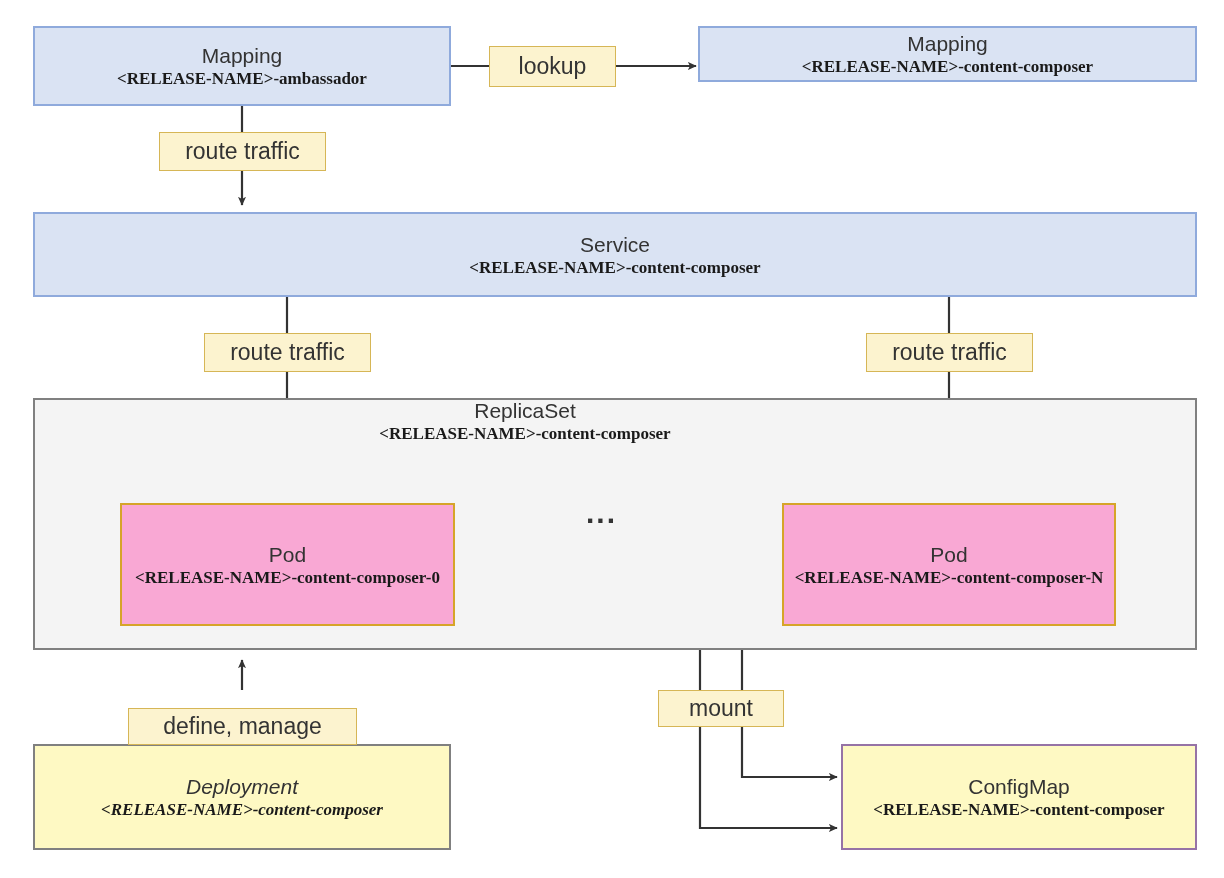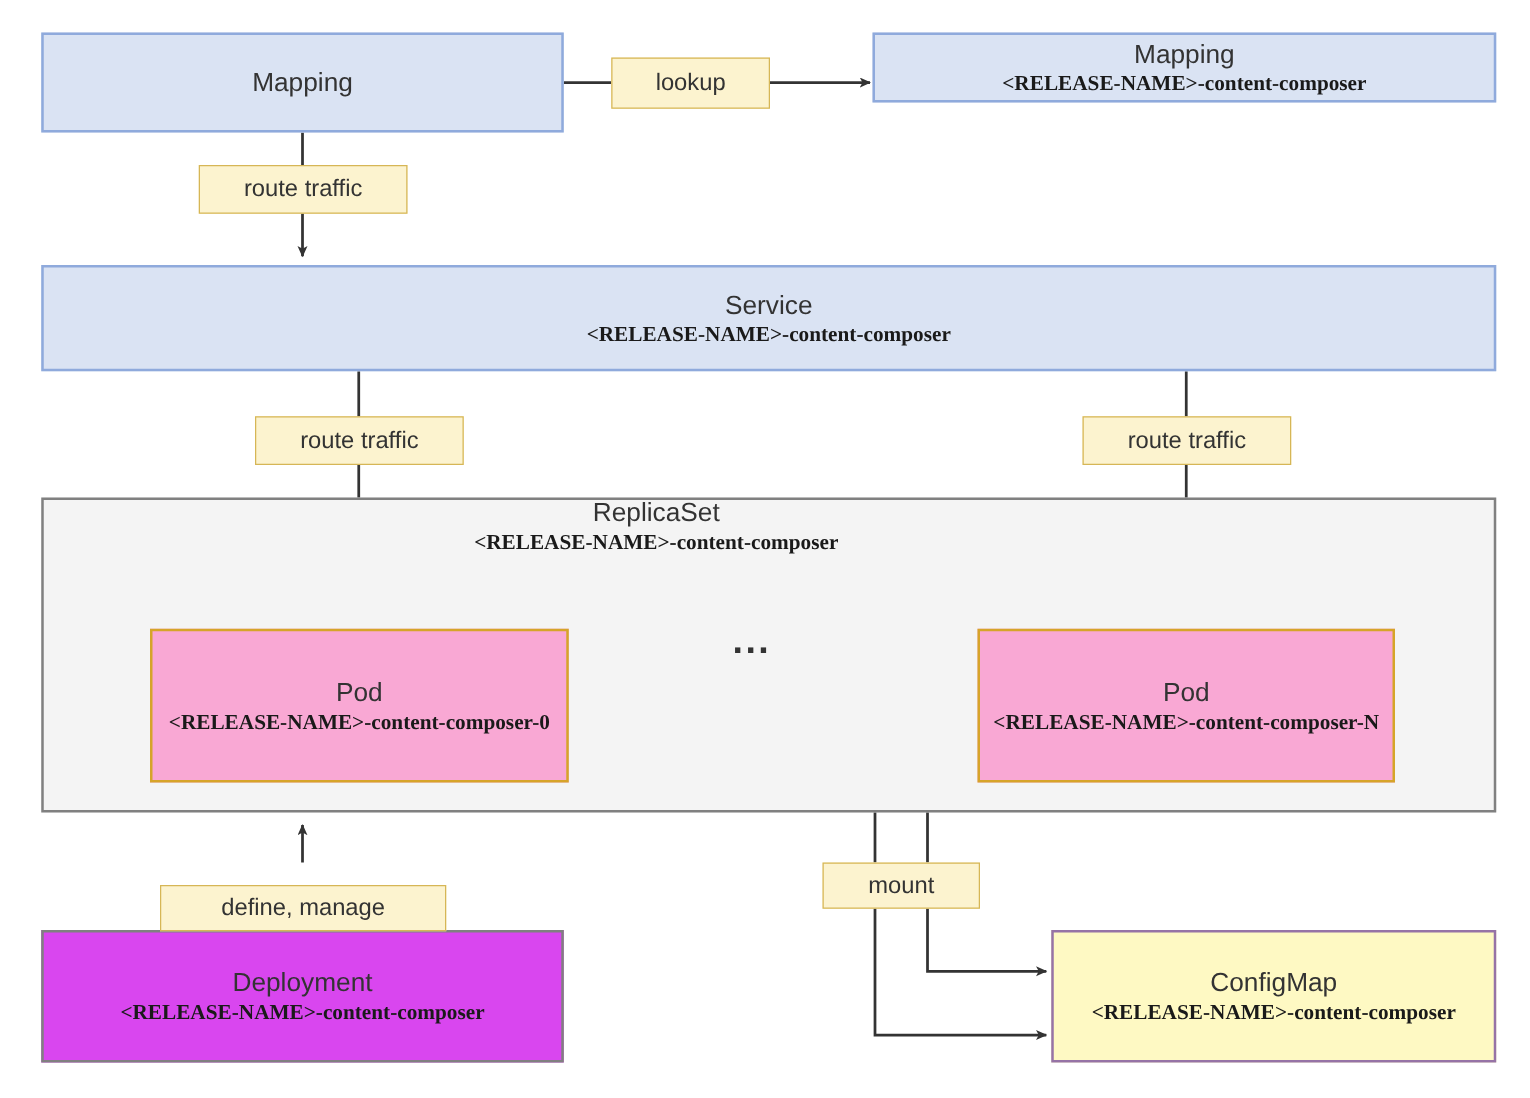--- a/index.html
+++ b/index.html
@@ -50,21 +50,21 @@
     line-height: 21px;
     color: #1a1a1a;
     font-weight: 700;
     padding: 0 6px;
   }
 
   .k-blue   { background: #dae3f3; border-color: #8faadc; }
   .k-orange { background: #fae5cd; border-color: #d6a githubc; }
   .k-orange { background: #f9a8d4; border-color: #d6a429; }
   .k-purple { background: #fef9c3; border-color: #9673a6; }
-  .k-grey   { background: #d946ef; border-color: #808080; }
+  .k-grey   { background: #fef9c3; border-color: #808080; font-style: italic; }
 
   
   .container-box {
     position: absolute;
     box-sizing: border-box;
     background: #f4f4f4;
     border: 2px solid #808080;
     z-index: 1;
   }
   .container-label {
@@ -90,21 +90,21 @@
   }
 
   
   .edge-label {
     position: absolute;
     box-sizing: border-box;
     background: #fcf3cf;
     border: 1px solid #d6b656;
     color: #333333;
     font-family: "Liberation Sans", sans-serif;
-    font-size: 19px;
+    font-size: 23px;
     line-height: 19px;
     display: flex;
     align-items: center;
     justify-content: center;
     white-space: nowrap;
     z-index: 5;
   }
 
   .ellipsis {
     position: absolute;
@@ -157,20 +157,21 @@
   <div class="container-box" style="left:33px; top:398px; width:1164px; height:252px;"></div>
   <div class="container-label" style="left:33px; top:398px; width:984px;">
     <div class="n-title">ReplicaSet</div>
     <div class="n-sub">&lt;RELEASE-NAME&gt;-content-composer</div>
   </div>
 
   <div class="ellipsis" style="left:586px; top:503px;">...</div>
 
   <div class="node k-blue" style="left:33px; top:26px; width:418px; height:80px;">
     <div class="n-title">Mapping</div>
+    <div class="n-sub">&lt;RELEASE-NAME&gt;-ambassador</div>
   </div>
 
   <div class="node k-blue" style="left:698px; top:26px; width:499px; height:56px;">
     <div class="n-title">Mapping</div>
     <div class="n-sub">&lt;RELEASE-NAME&gt;-content-composer</div>
   </div>
 
   <div class="node k-blue" style="left:33px; top:212px; width:1164px; height:85px;">
     <div class="n-title">Service</div>
     <div class="n-sub">&lt;RELEASE-NAME&gt;-content-composer</div>

